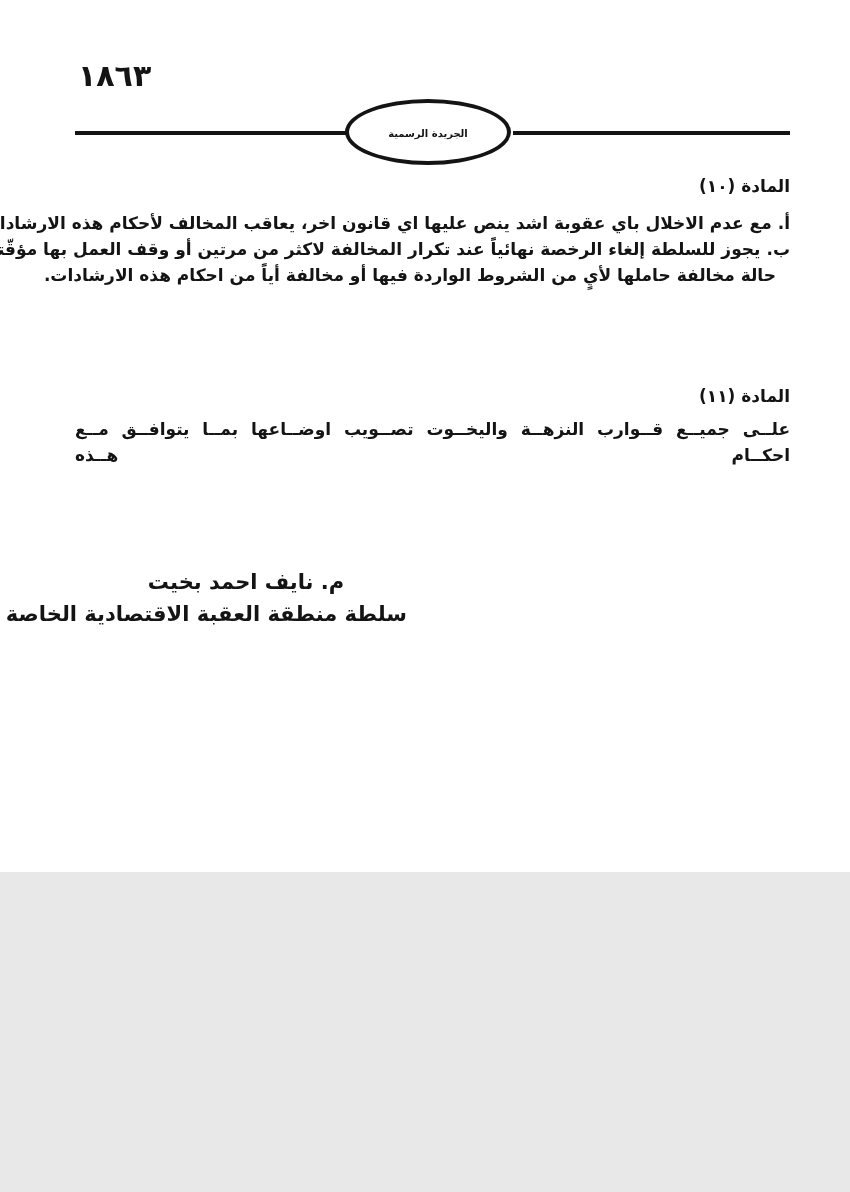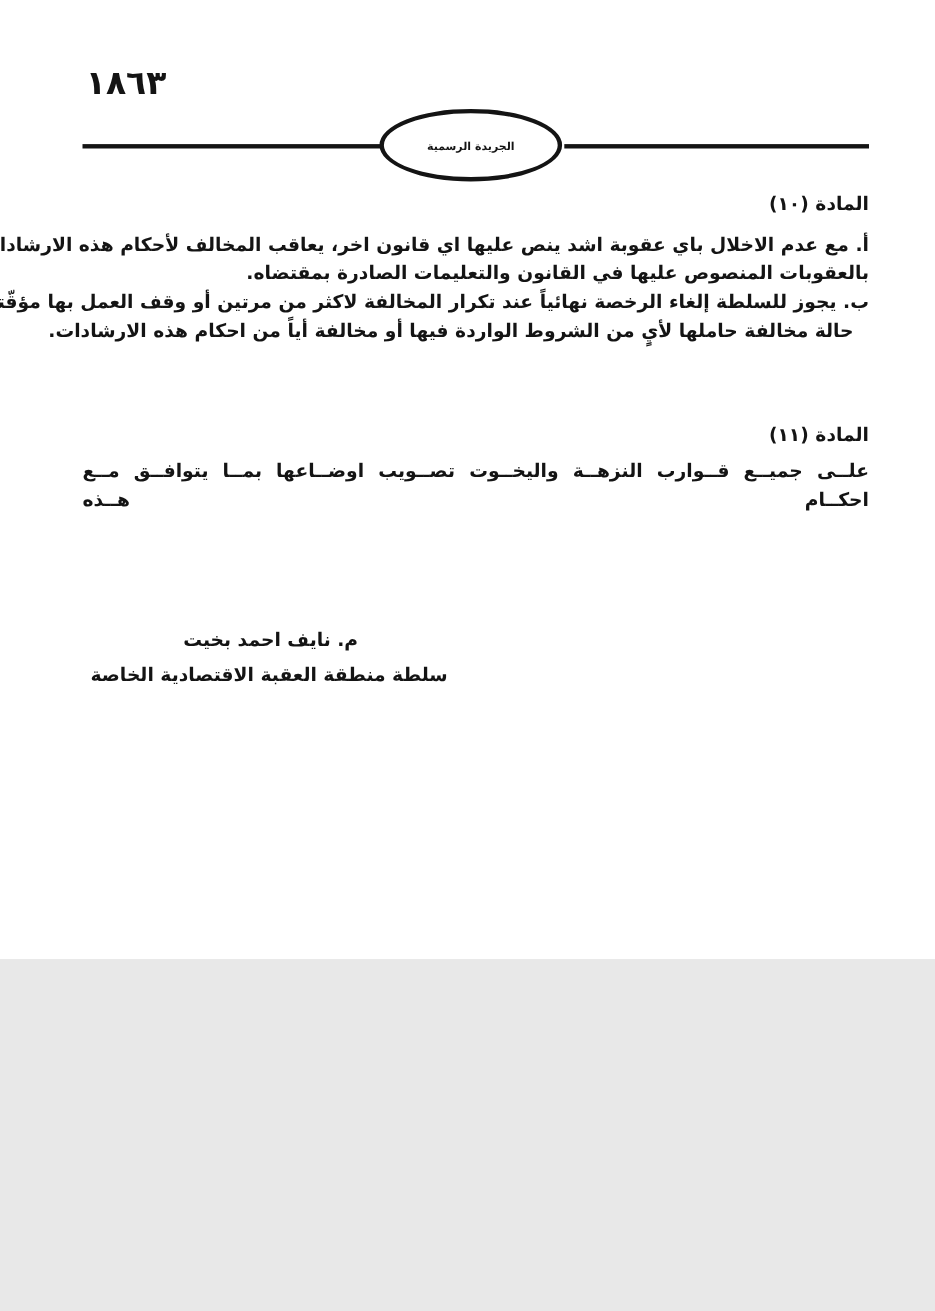--- a/index.html
+++ b/index.html
@@ -100,21 +100,21 @@
 
   
   #signature-block {
     position: absolute;
     left: 85px;
     top: 566px;
     width: 322px;
     direction: rtl;
     text-align: center;
     font-weight: 700;
-    font-size: 17px;
+    font-size: 21px;
   }
   #signature-block .sig-line {
     line-height: 32px;
     white-space: nowrap;
   }
 </style>
 </head>
 <body>
 
 <div id="page">
@@ -126,21 +126,20 @@
   <div id="gazette-ellipse">
     <span id="gazette-name">الجريدة الرسمية</span>
   </div>
 
   <div id="article10-title" class="article-title">المادة (١٠)</div>
 
   <div id="article10-body" class="body-col">
     <div class="t-line">
       <span class="item-marker">أ.</span><span>مع عدم الاخلال باي عقوبة اشد ينص عليها اي قانون اخر، يعاقب المخالف لأحكام هذه الارشادات</span>
     </div>
-    <div class="t-line">بالعقوبات المنصوص عليها في القانون والتعليمات الصادرة بمقتضاه.</div>
     <div class="t-line">
       <span class="item-marker">ب.</span><span>يجوز للسلطة إلغاء الرخصة نهائياً عند تكرار المخالفة لاكثر من مرتين أو وقف العمل بها مؤقّتا في</span>
     </div>
     <div class="t-line indent-sm">حالة مخالفة حاملها لأيٍ من الشروط الواردة فيها أو مخالفة أياً من احكام هذه الارشادات.</div>
   </div>
 
   <div id="article11-title" class="article-title">المادة (١١)</div>
 
   <div id="article11-body" class="body-col">
     <div class="t-line justify">علــى جميــع قــوارب النزهــة واليخــوت تصــويب اوضــاعها بمــا يتوافــق مــع احكــام هــذه</div>

